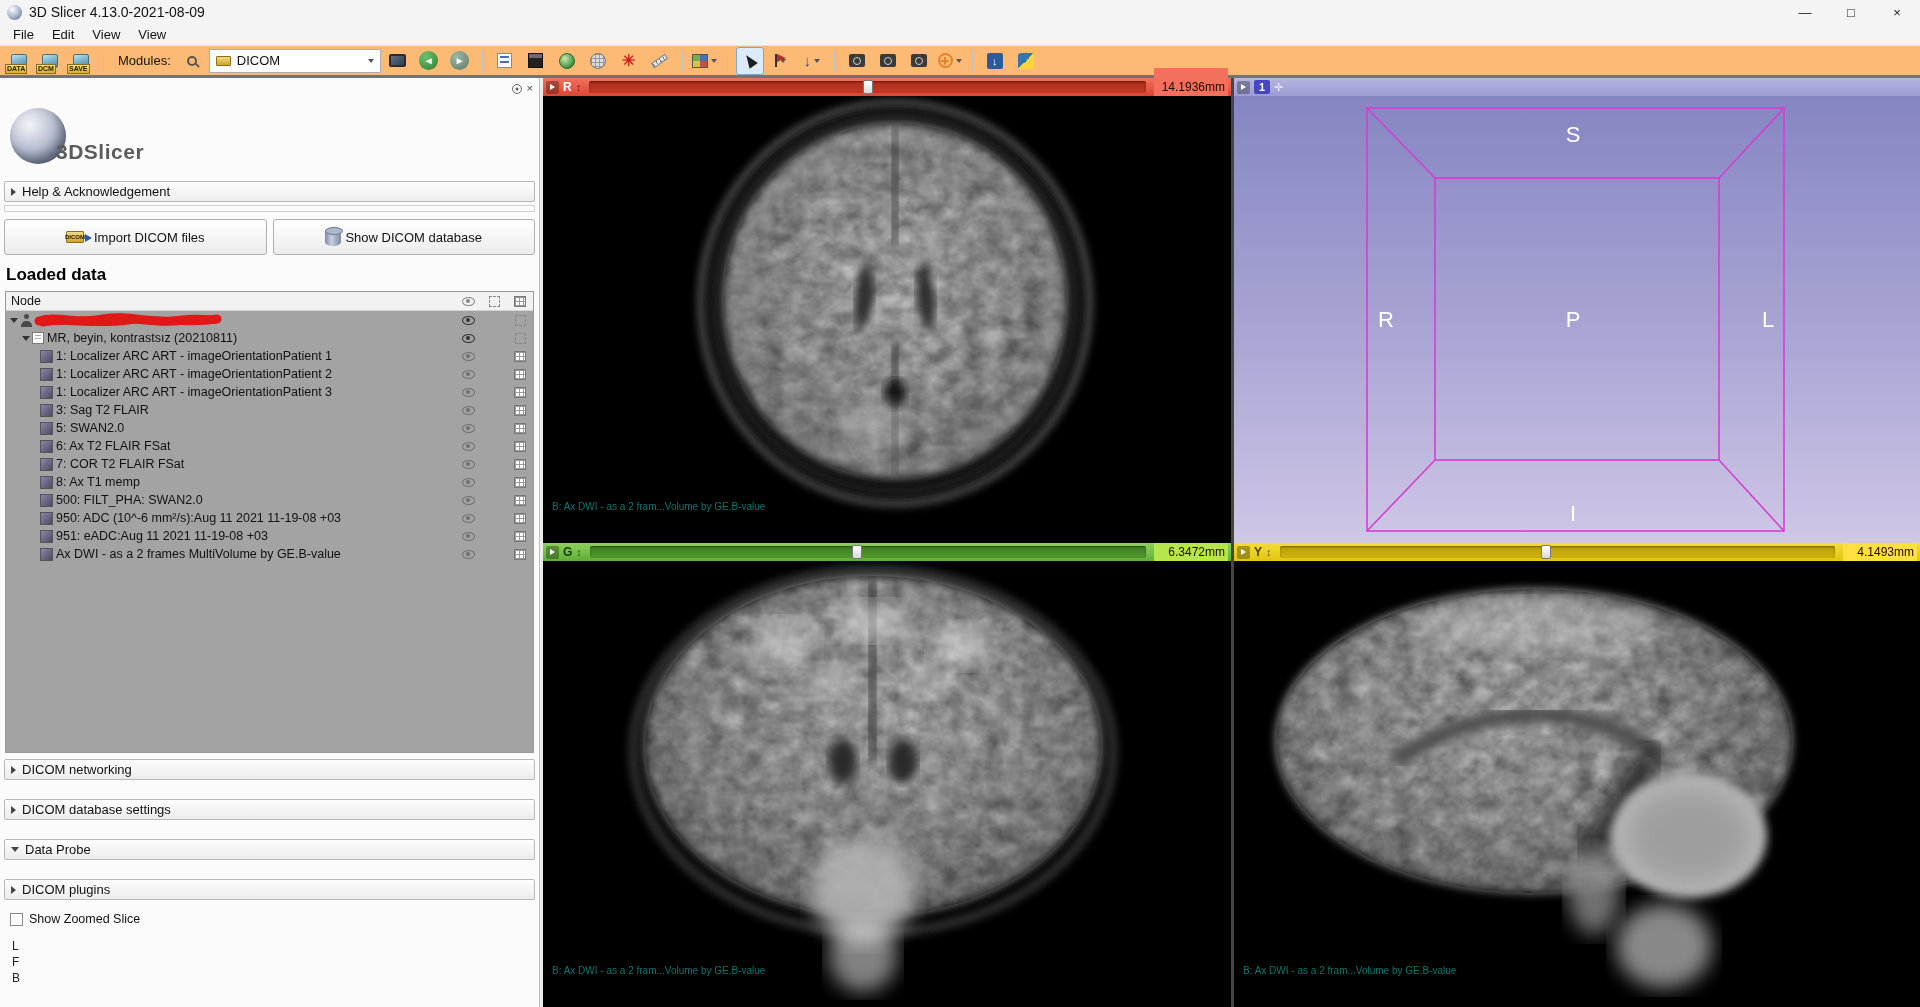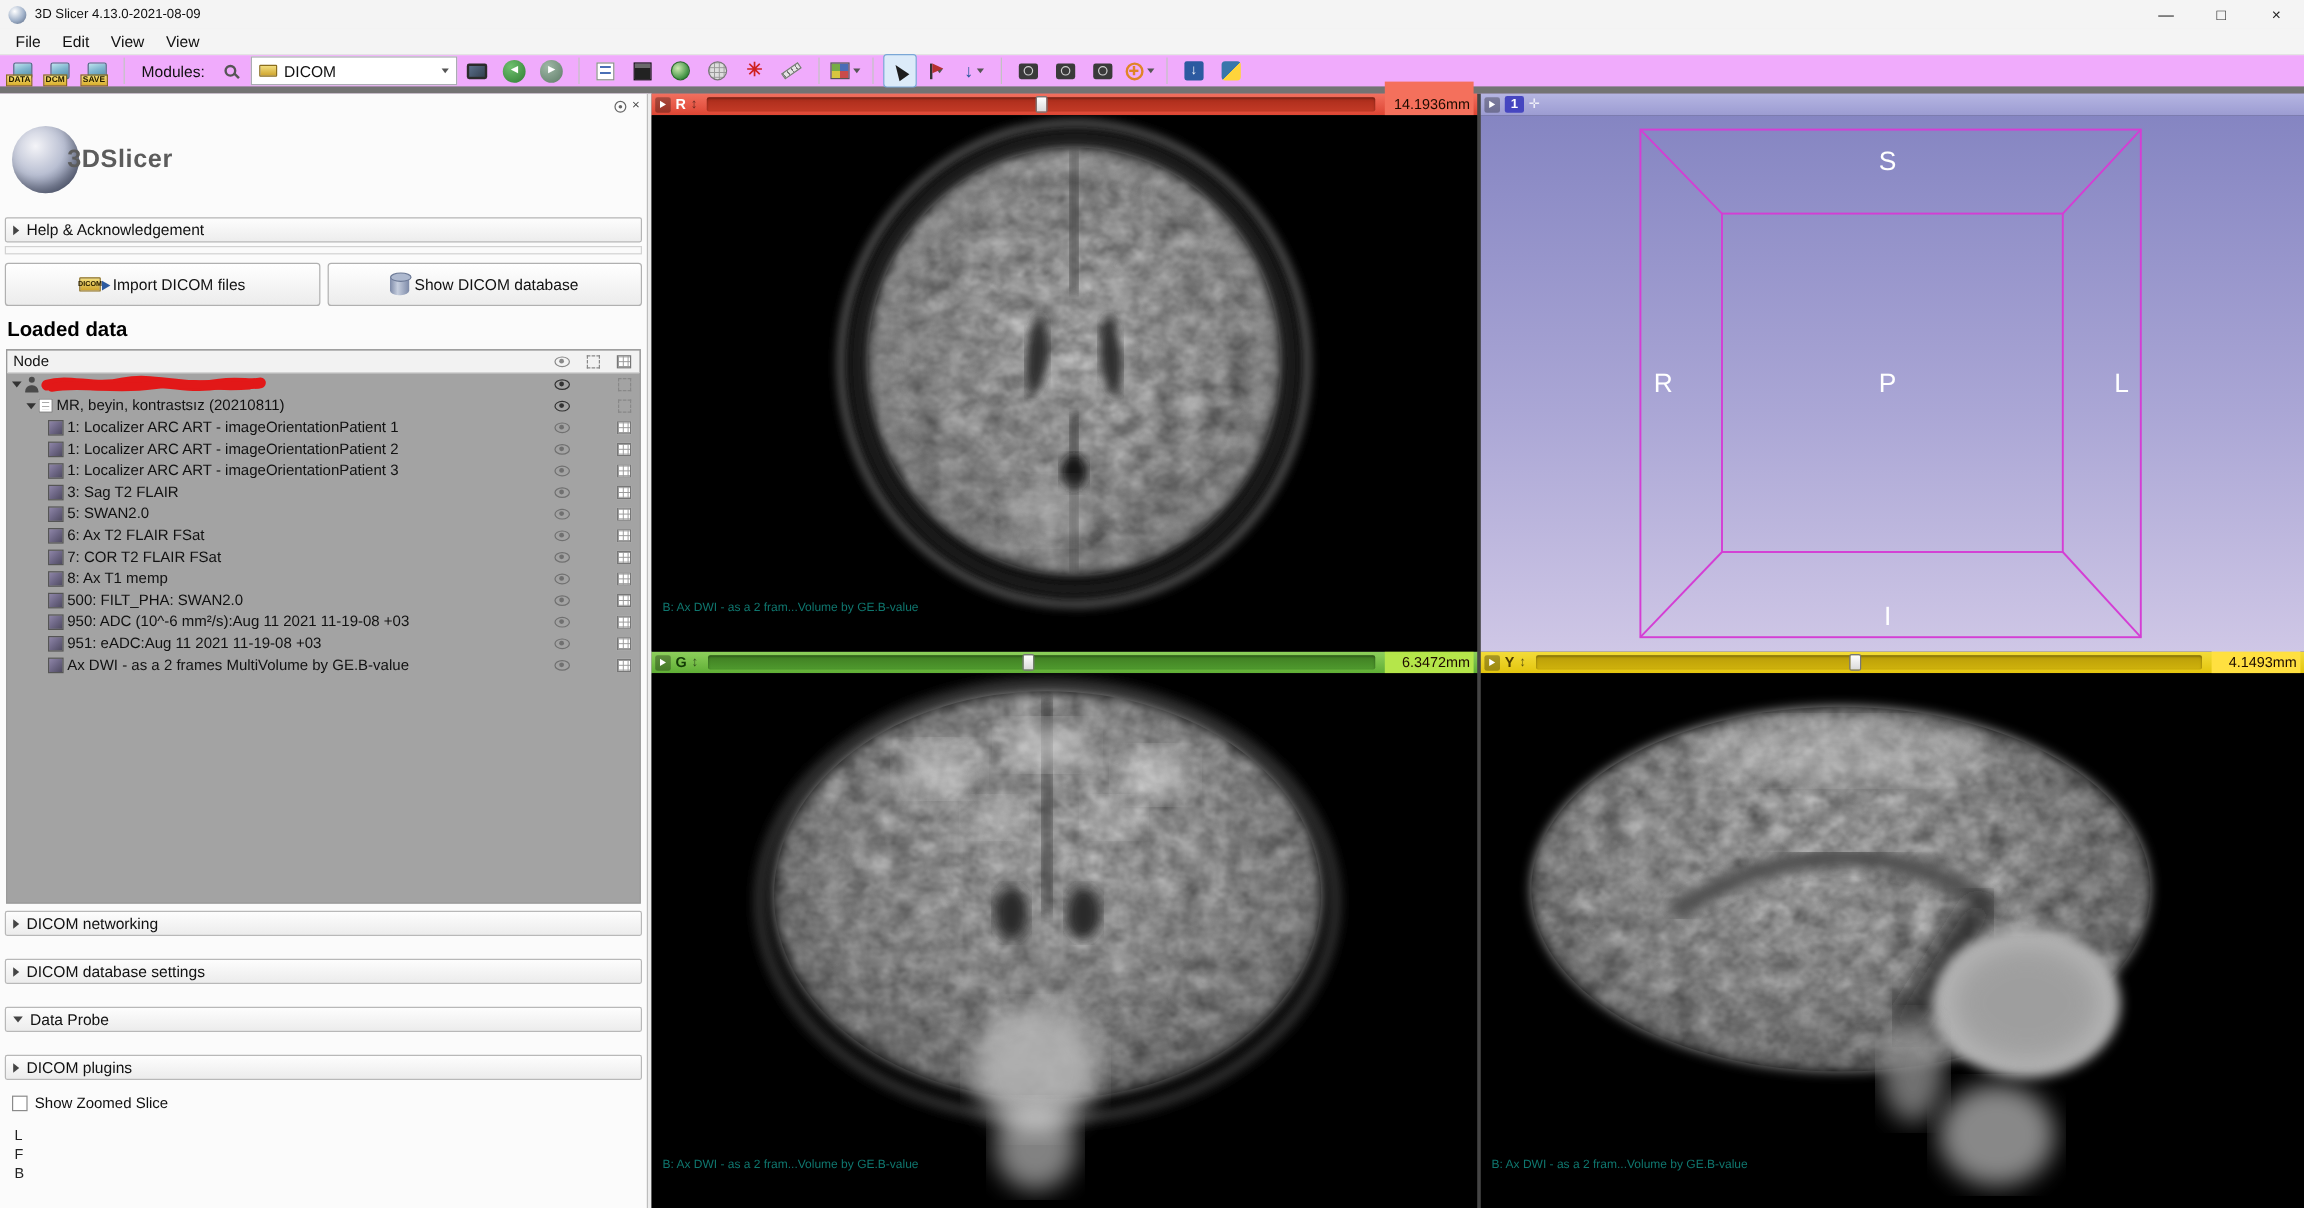--- a/index.html
+++ b/index.html
@@ -3,29 +3,29 @@
 <meta charset="utf-8">
 <style>
   *{margin:0;padding:0;box-sizing:border-box}
   html,body{width:1920px;height:1007px;overflow:hidden;background:#f0f0f0;
     font-family:"Liberation Sans",sans-serif;color:#111}
 
   
   .titlebar{height:24px;display:flex;align-items:center;background:#f4f4f4}
   .app-icon{width:15px;height:15px;margin:0 7px;border-radius:50%;
     background:radial-gradient(circle at 35% 30%,#ffffff,#9fb0c8 55%,#51607a)}
-  .title-text{font-size:11px}
+  .title-text{font-size:14px}
   .win-controls{margin-left:auto;display:flex;height:100%}
   .win-btn{width:46px;display:flex;align-items:center;justify-content:center;font-size:13px;color:#222}
 
   .menubar{height:22px;background:#f4f4f4;display:flex;align-items:center;padding-left:4px;border-bottom:1px solid #e3e3e3}
   .menu-item{font-size:13px;padding:2px 9px}
 
   
-  .toolbar{height:32px;background:#f0abfc;border-bottom:6px solid #737373;
+  .toolbar{height:32px;background:#fdba74;border-bottom:3px solid #737373;
     display:flex;align-items:center;padding:0 5px;gap:3px}
   .tbtn{height:28px;min-width:28px;display:flex;align-items:center;justify-content:center;
     position:relative;border-radius:3px}
   .tbtn.pressed{border:1px solid #7aa7d6;background:#dcebf9}
   .tsep{width:1px;height:22px;background:#c2c2c2;margin:0 5px}
   .tb-label{font-size:13px;margin:0 4px 0 6px}
   .drop-arrow{border-left:3.5px solid transparent;border-right:3.5px solid transparent;
     border-top:4.5px solid #555;margin-left:3px}
 
   .cube-ico{width:16px;height:14px;border:1px solid #4a6f80;border-radius:2px;
@@ -121,21 +121,21 @@
 
   .view3d{background:linear-gradient(180deg,#8585c2 0%,#aaa6d5 55%,#cfc7e6 100%)!important}
 
   
   .panel-topicons{position:absolute;top:5px;right:6px;display:flex;gap:5px;align-items:center}
   .undock{width:10px;height:10px;border:1px solid #666;border-radius:50%;position:relative}
   .undock::after{content:'';position:absolute;left:50%;top:50%;width:3px;height:3px;background:#666;
     border-radius:50%;transform:translate(-50%,-50%)}
   .panel-close{font-size:11px;color:#444;line-height:1}
 
-  .logo-row{margin:24px 4px 0 10px;height:62px;display:flex;align-items:center}
+  .logo-row{margin:24px 4px 0 10px;height:62px;display:flex;align-items:flex-end}
   .logo-circle{width:56px;height:56px;border-radius:50%;
     background:radial-gradient(circle at 35% 30%,#f4f4f8,#b9bfd2 45%,#6b7490 80%,#47506a);
     box-shadow:inset -4px -6px 10px rgba(0,0,0,.25)}
   .logo-text{margin-left:-10px;font-size:21px;font-weight:bold;color:#5c5c5c;letter-spacing:.5px}
 
   .help-bar{margin:17px 4px 0;height:21px;border:1px solid #b5b5b5;border-radius:2px;
     background:linear-gradient(#fdfdfd,#ededed);display:flex;align-items:center;gap:6px;
     padding-left:6px;font-size:13px}
   .thin-strip{margin:3px 4px 0;height:7px;border:1px solid #d2d2d2;background:#fafafa}
   .btn-row{margin:7px 4px 0;display:flex;gap:6px}

